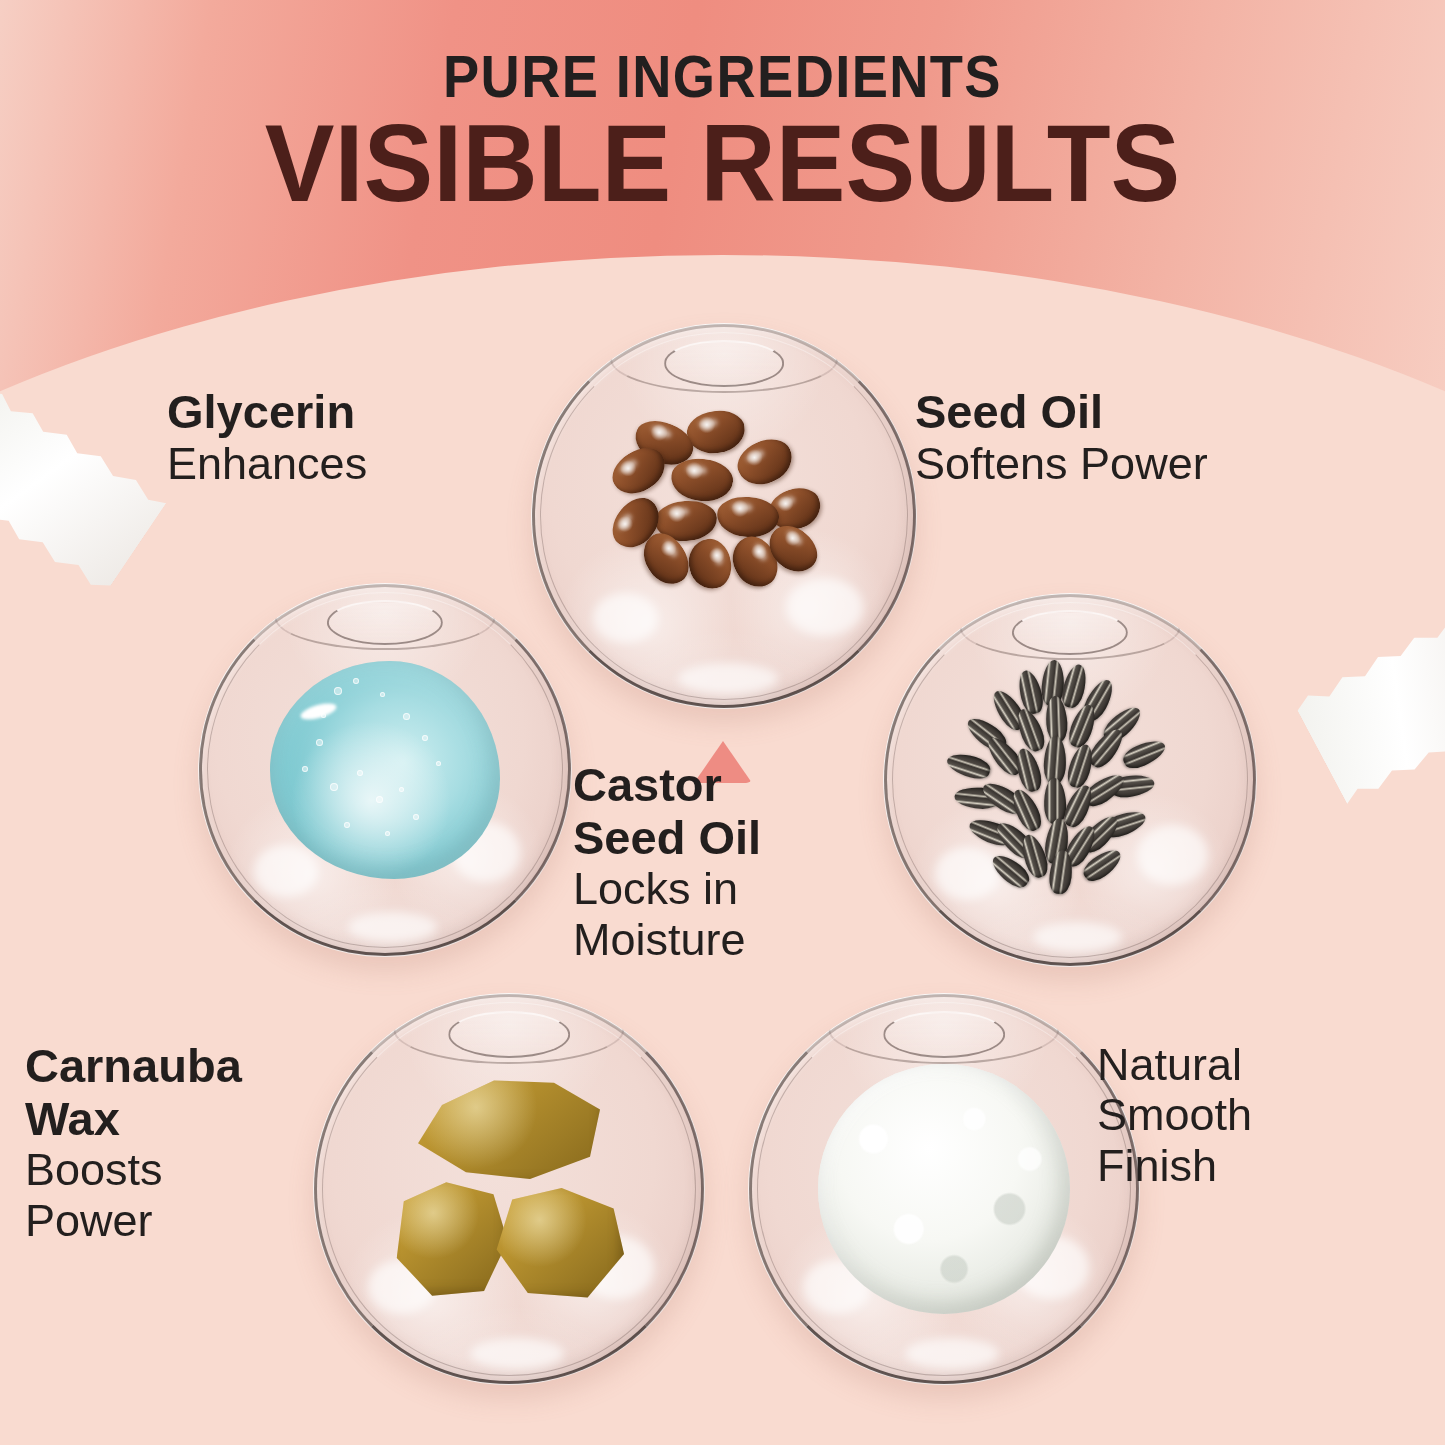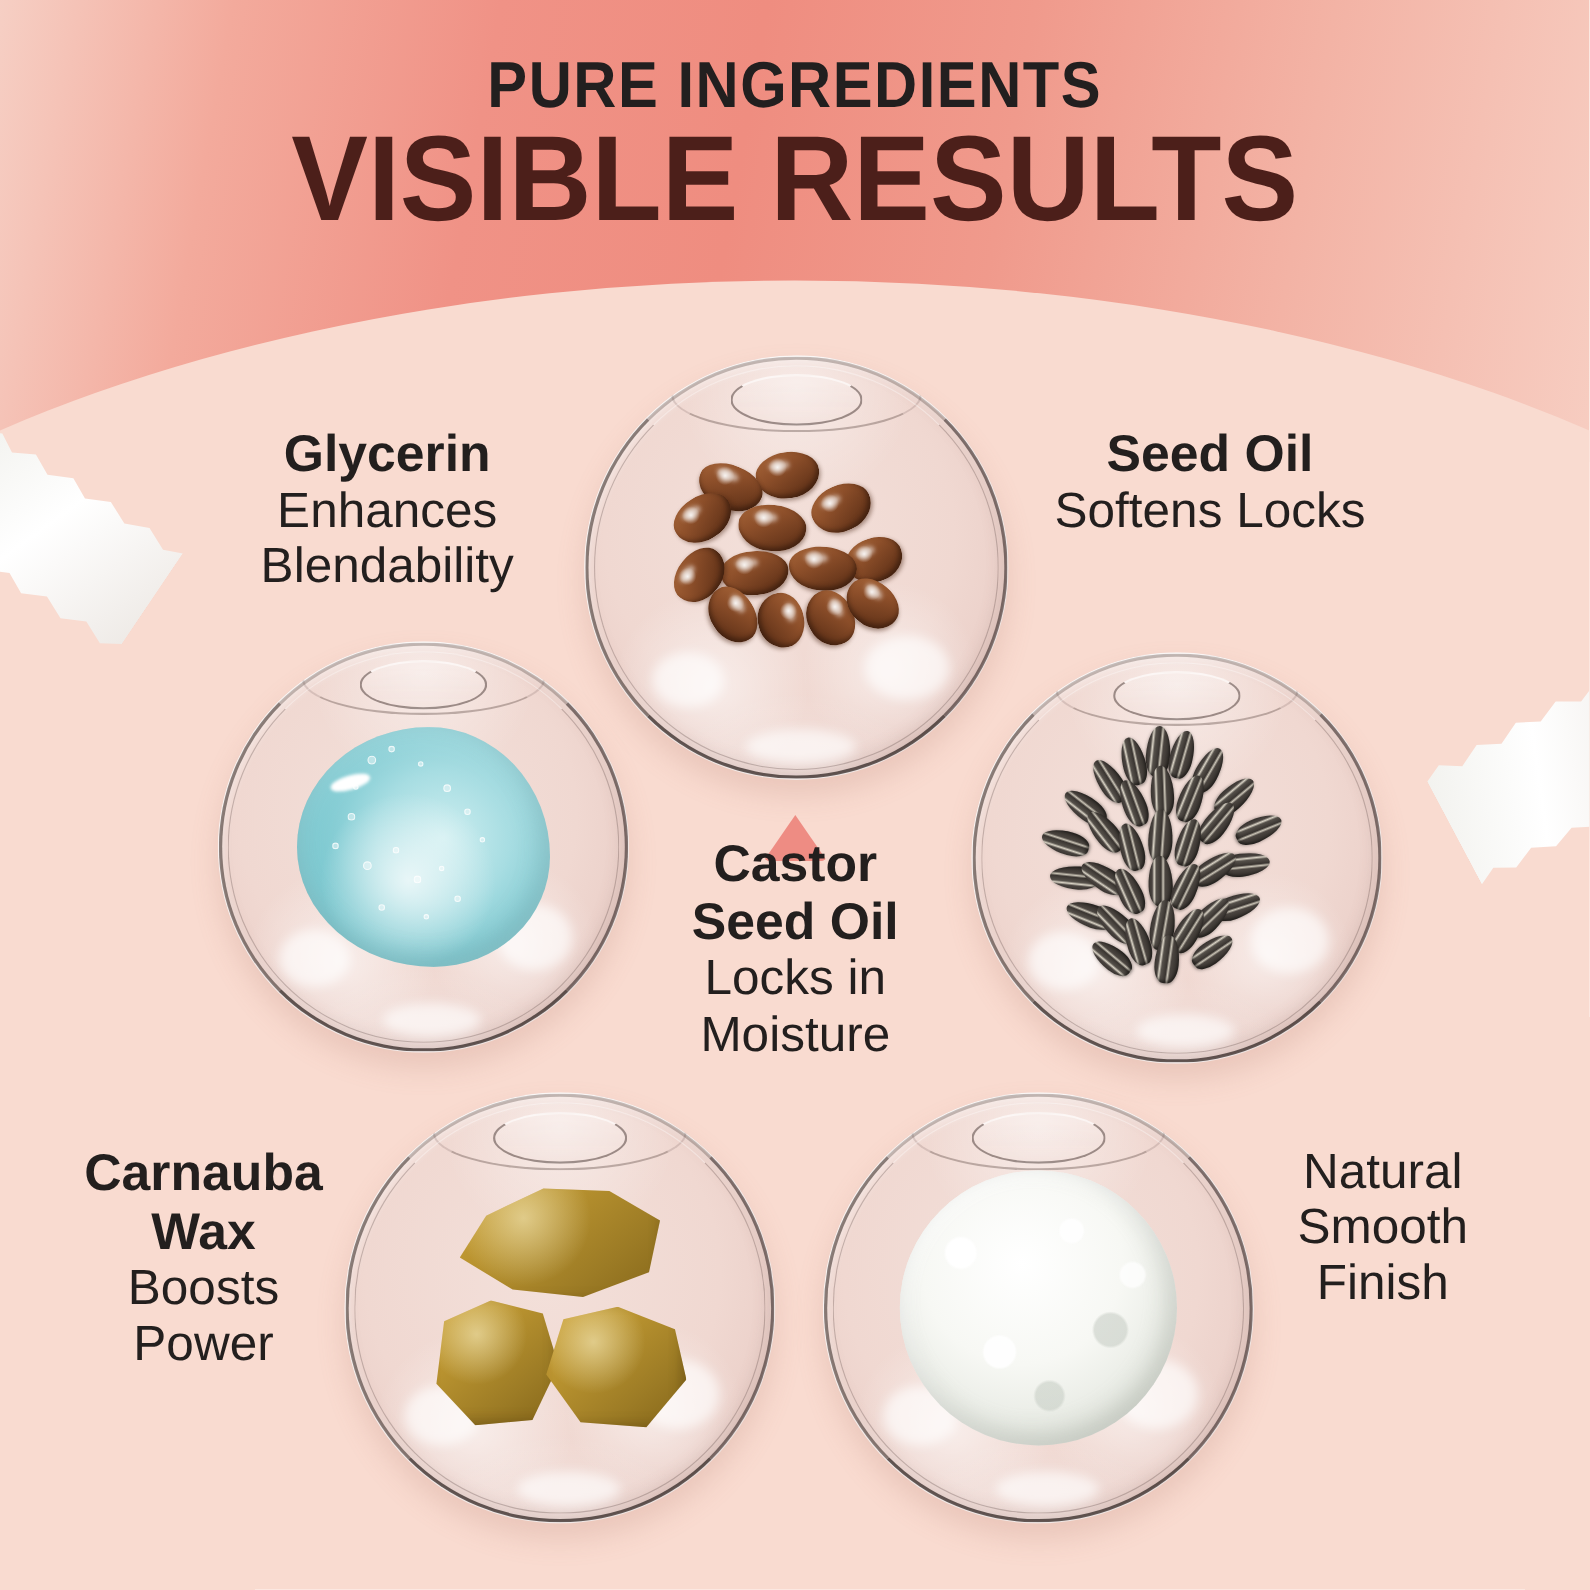--- a/index.html
+++ b/index.html
@@ -278,21 +278,20 @@
       radial-gradient(circle at 62% 22%, rgba(255,255,255,0.8) 0 4%, rgba(255,255,255,0) 5%),
       radial-gradient(circle at 76% 58%, rgba(200,206,198,0.6) 0 6%, rgba(200,206,198,0) 7%),
       radial-gradient(circle at 36% 66%, rgba(255,255,255,0.85) 0 6%, rgba(255,255,255,0) 7%),
       radial-gradient(circle at 54% 82%, rgba(196,203,194,0.55) 0 5%, rgba(196,203,194,0) 6%),
       radial-gradient(circle at 84% 38%, rgba(255,255,255,0.7) 0 4%, rgba(255,255,255,0) 5%);
   }
 
   
   .label {
     position: absolute;
-    text-align: center;
     color: #231f1e;
     line-height: 1.12;
   }
   .label .t {
     font-weight: 700;
     font-size: 47px;
     display: block;
   }
   .label .s {
     font-weight: 400;
@@ -484,26 +483,25 @@
     </div>
   </div>
 
   <div class="marker" style="left:694px; top:741px;">
     <span></span>
   </div>
 
   <div class="label" style="left:167px; top:386px; width:370px;">
     <span class="t">Glycerin</span>
     <span class="s">Enhances</span>
-    <span class="s">Blendability</span>
   </div>
 
   <div class="label" style="left:915px; top:386px; width:370px;">
     <span class="t">Seed Oil</span>
-    <span class="s">Softens Locks</span>
+    <span class="s">Softens Power</span>
   </div>
 
   <div class="label" style="left:573px; top:759px; width:300px;">
     <span class="t">Castor</span>
     <span class="t">Seed Oil</span>
     <span class="s">Locks in</span>
     <span class="s">Moisture</span>
   </div>
 
   <div class="label" style="left:25px; top:1040px; width:320px;">

